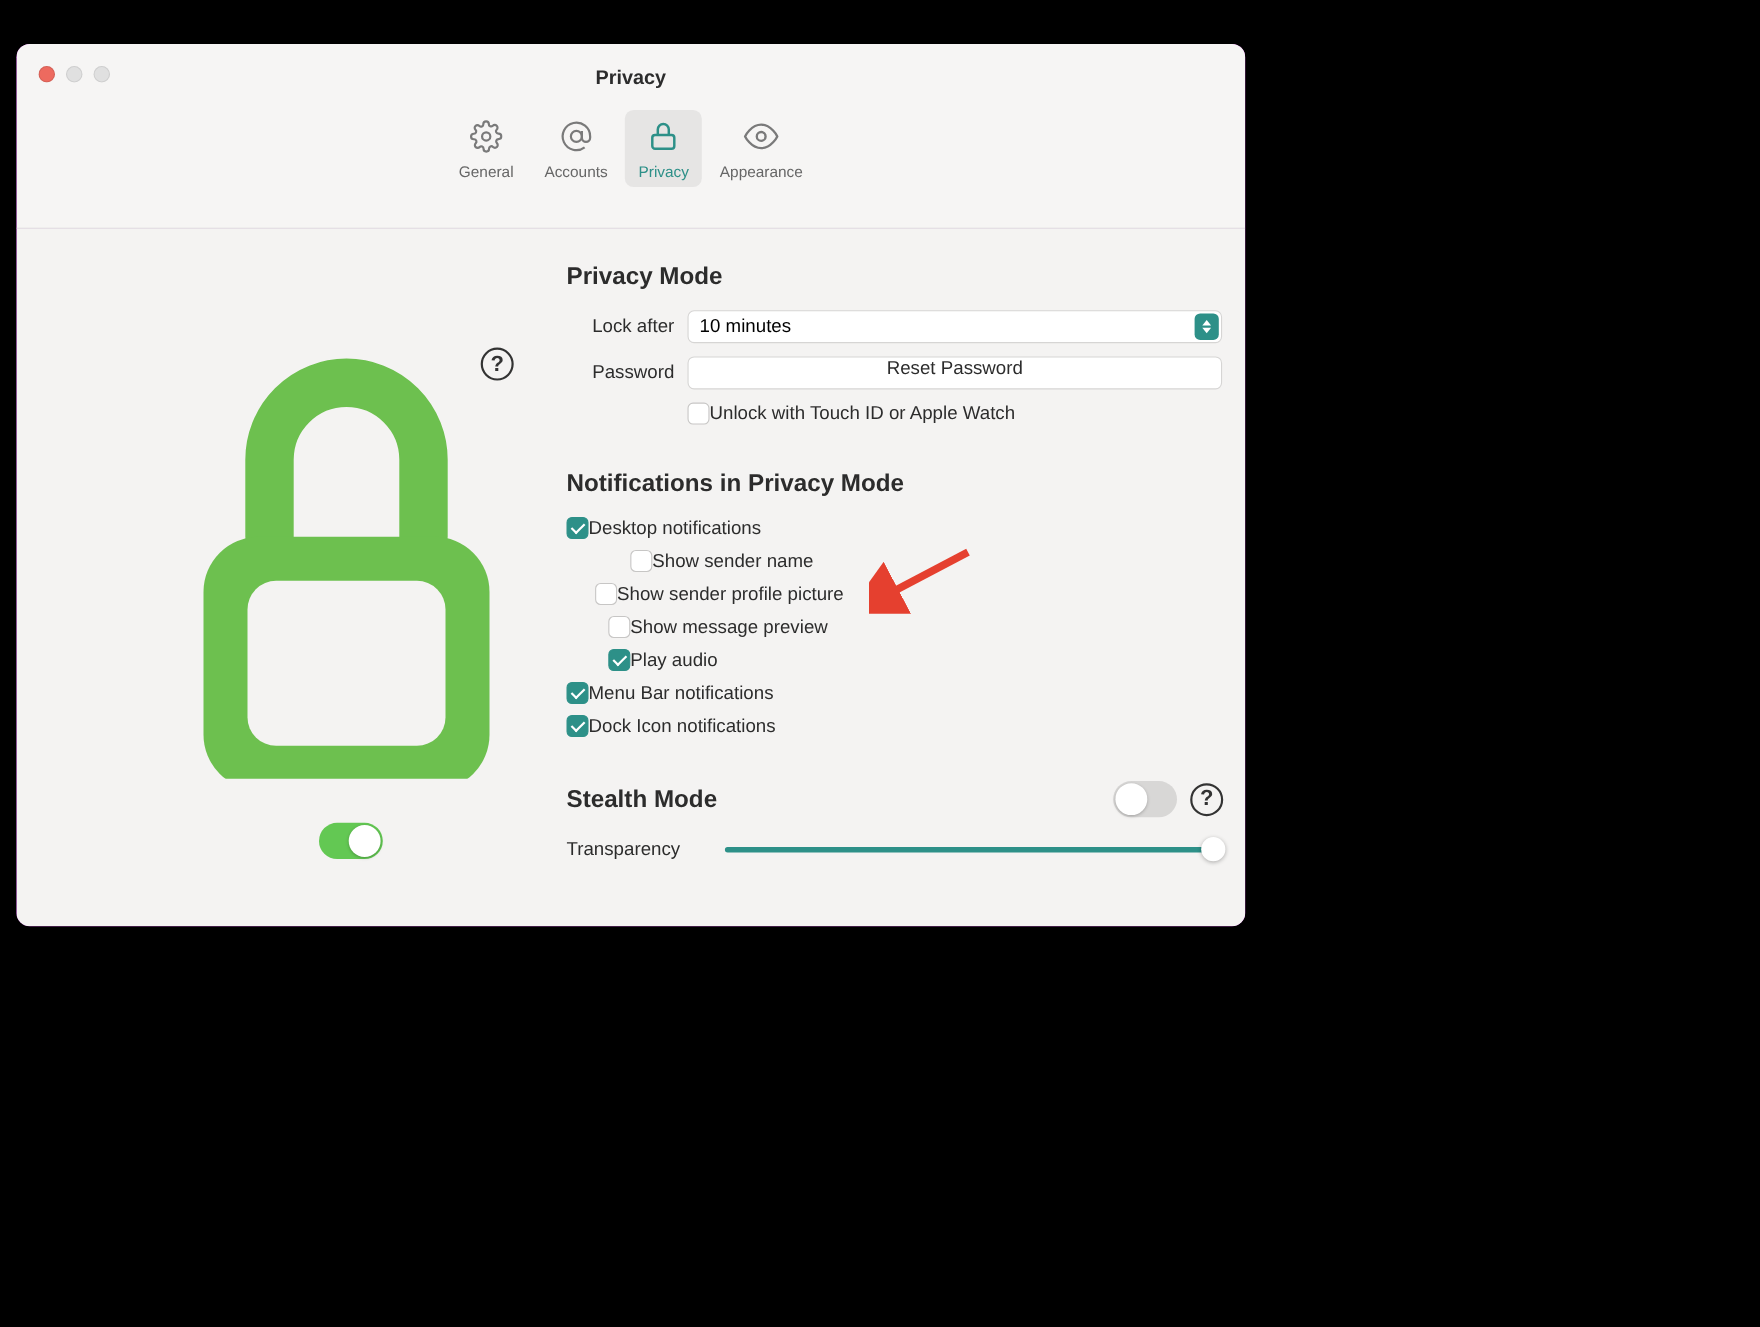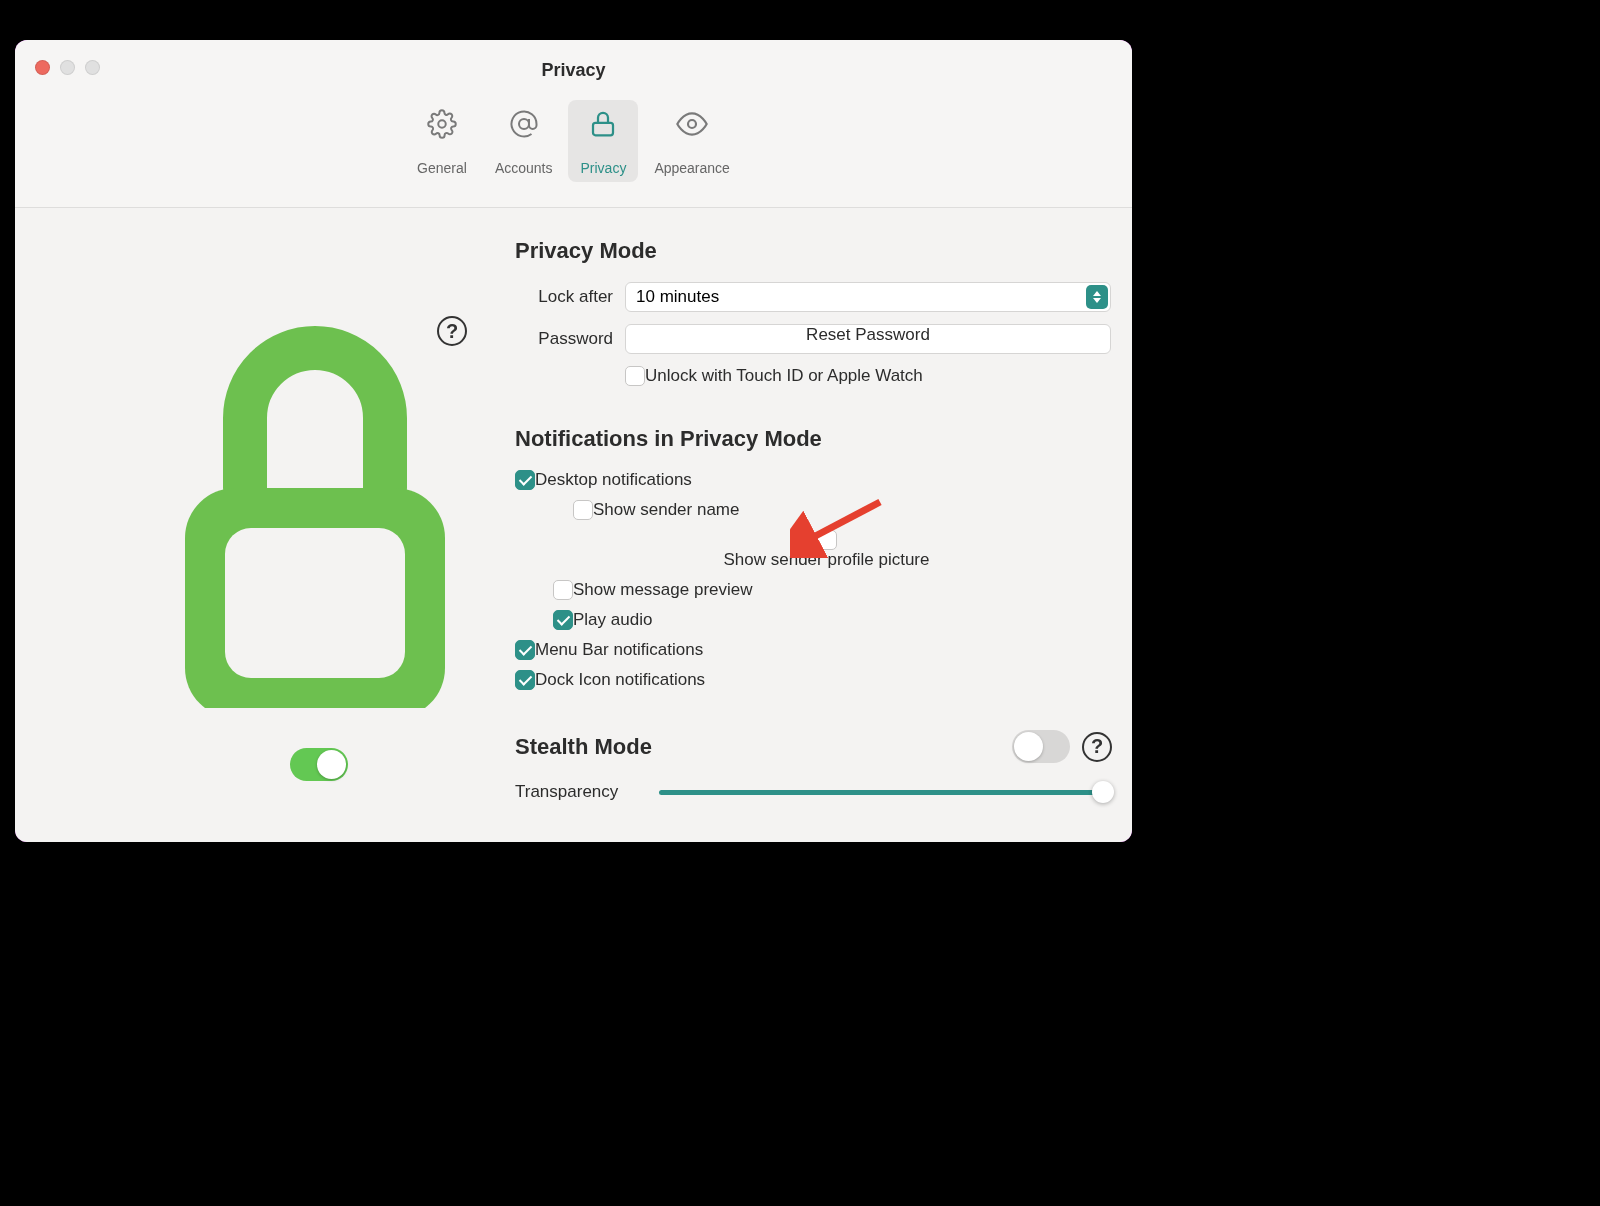--- a/index.html
+++ b/index.html
@@ -60,21 +60,21 @@
   left: 0;
   right: 0;
   display: flex;
   justify-content: center;
   gap: 4px;
 }
 .tab {
   display: flex;
   flex-direction: column;
   align-items: center;
-  gap: 20px;
+  gap: 8px;
   padding: 8px 12px 6px;
   border-radius: 8px;
   cursor: pointer;
 }
 .tab.active { background: #e6e5e4; }
 .tab-icon { width: 32px; height: 32px; display: flex; align-items: center; justify-content: center; }
 .tab-label { font-size: 14px; color: #666; }
 .tab.active .tab-label { color: #2d9088; }
 .content {
   position: absolute;
@@ -397,21 +397,21 @@
       <div class="checkbox-row indent0">
         <div class="cb checked"></div>
         <div class="cb-label">Desktop notifications</div>
       </div>
 
       <div class="checkbox-row indent2" style="margin-left:58px;">
         <div class="cb"></div>
         <div class="cb-label">Show sender name</div>
       </div>
 
-      <div class="checkbox-row indent2" style="margin-left:26px;flex-direction:column;">
+      <div class="checkbox-row indent2" style="margin-left:26px;">
         <div class="cb"></div>
         <div class="cb-label">Show sender profile picture</div>
       </div>
 
       <div class="checkbox-row indent2" style="margin-left:38px;">
         <div class="cb"></div>
         <div class="cb-label">Show message preview</div>
       </div>
 
       <div class="checkbox-row indent2" style="margin-left:38px;">

